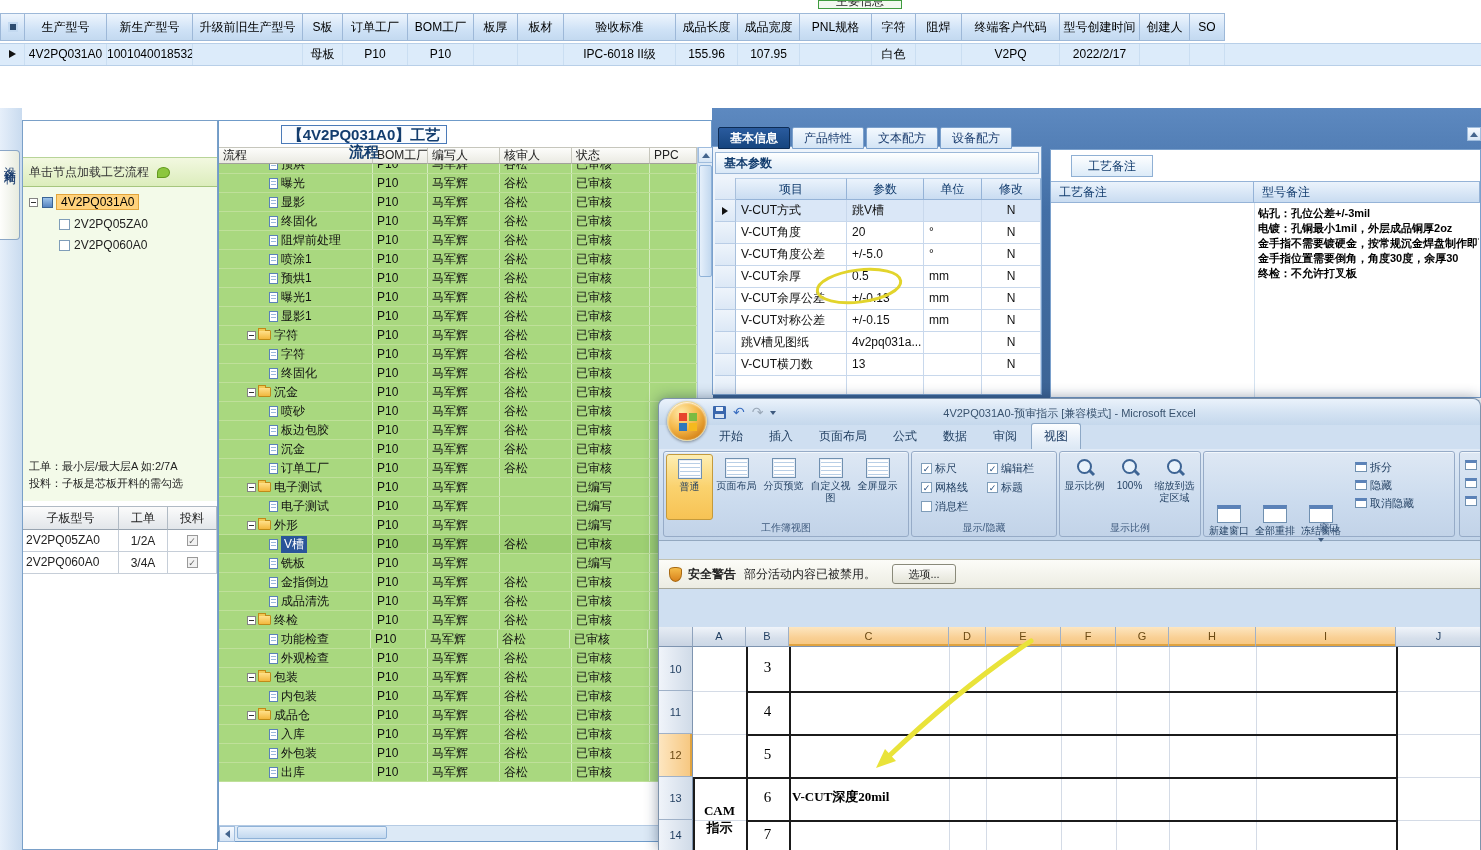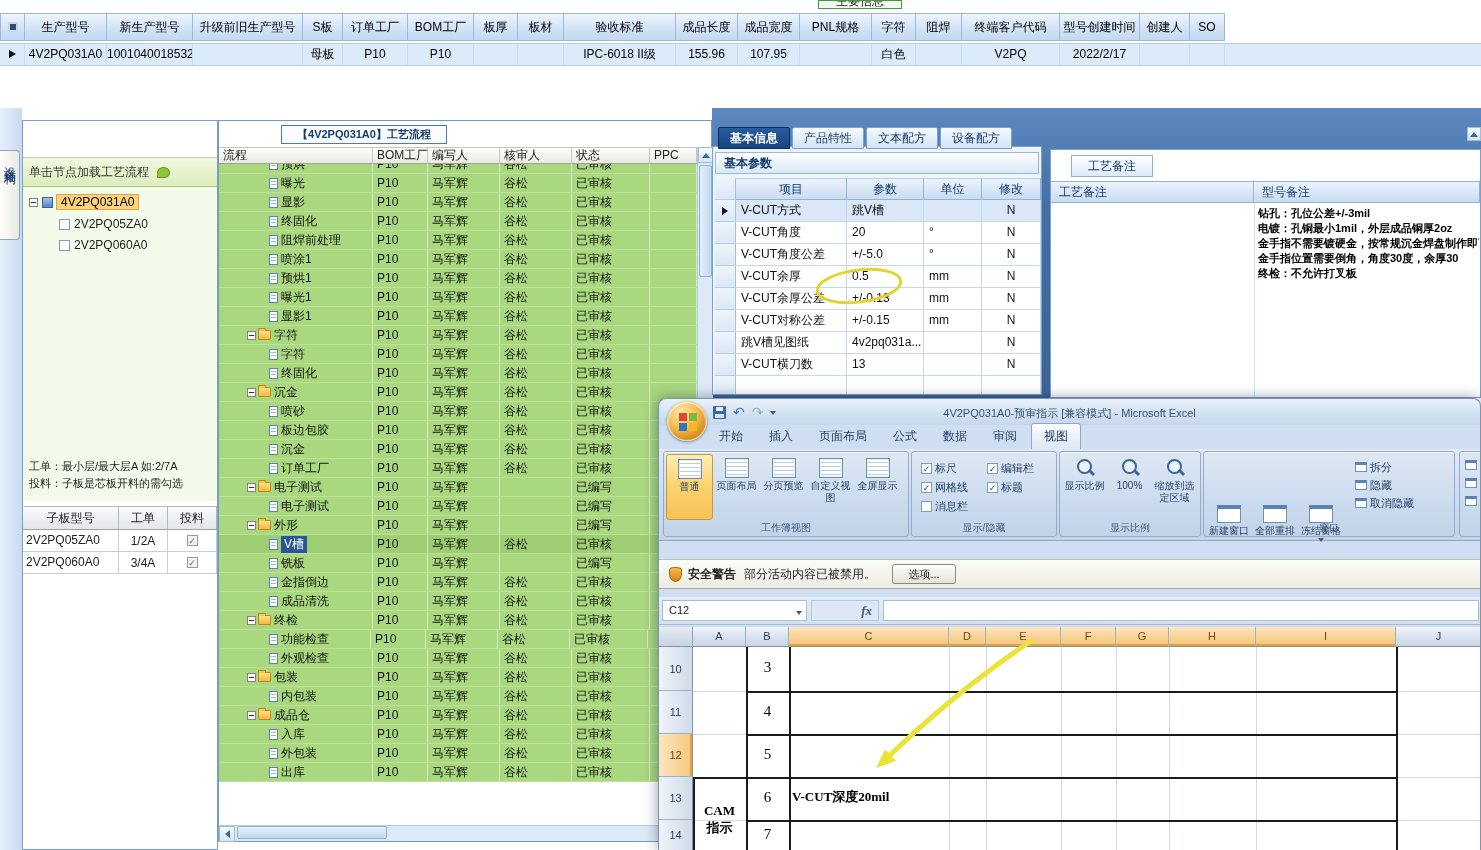--- a/index.html
+++ b/index.html
@@ -59,21 +59,21 @@
   .lth { background:linear-gradient(#fbfbfb,#e2e6ea); border-right:1px solid #b0bac4; border-top:1px solid #b0bac4;
     border-bottom:1px solid #98a4b0; font-size:12px; color:#222; text-align:center; line-height:22px; flex:none; }
   .ltr { display:flex; height:22px; background:#fff; }
   .ltd { border-right:1px solid #c6ced8; border-bottom:1px solid #c6ced8; font-size:12px; color:#222;
     line-height:20px; padding-left:3px; white-space:nowrap; overflow:hidden; flex:none; }
   .ltd.c { display:flex; justify-content:center; align-items:center; padding-left:0; }
 
   
   #proc-panel { position:absolute; left:218px; top:120px; width:494px; height:722px; background:#fff; border:1px solid #6f9bc9; }
   #proc-title { position:absolute; left:62px; top:4px; width:166px; height:19px; background:#fafcff;
-    border:1px solid #4a7ab8; font-size:11px; font-weight:bold; color:#123c6e; text-align:center; line-height:17px; z-index:2; }
+    border:1px solid #4a7ab8; font-size:15px; font-weight:bold; color:#123c6e; text-align:center; line-height:17px; z-index:2; }
   #proc-head { position:absolute; left:0; top:26px; display:flex; height:17px; }
   .ph { background:linear-gradient(#fdfdfb,#eaeae2); border-right:1px solid #c6c6bc; border-top:1px solid #c6c6bc;
     border-bottom:1px solid #a2a29a; font-size:12px; color:#222; padding-left:4px; line-height:15px;
     white-space:nowrap; overflow:hidden; flex:none; }
   #proc-rows { position:absolute; left:0; top:43px; width:478px; height:661px; overflow:hidden; }
   #proc-rows-inner { margin-top:-9px; }
   .prow { display:flex; height:19px; background:#a9d87f; border-bottom:1px solid #bfe09a; }
   .prow-sel { background:#9dcf72; }
   .pc { border-right:1px solid rgba(255,255,255,.5); font-size:12px; color:#111; padding-left:4px;
     white-space:nowrap; overflow:hidden; display:flex; align-items:center; flex:none; }
@@ -1024,30 +1024,20 @@
             </div>
           </div>
         </div>
       </div>
     <div id="xl-sec">
       <span id="shield"></span>
       <b>安全警告</b>
       <span>部分活动内容已被禁用。</span>
       <button id="sec-btn">选项...</button>
     </div>
-    <div id="xl-formula">
-      <div id="name-box">
-        <span>C12</span>
-        <span class="tri-d"></span>
-      </div>
-      <div id="fx-zone">
-        <span id="fx">fx</span>
-      </div>
-      <div id="fx-field"></div>
-    </div>
     <div id="xl-cols">
         <div class="xcorner" style="width: 34px;"></div>
         <div class="xc" style="width: 53px;">A</div>
         <div class="xc" style="width: 43px;">B</div>
         <div class="xc xc-sel" style="width: 160px;">C</div>
         <div class="xc xc-sel" style="width: 37px;">D</div>
         <div class="xc xc-sel" style="width: 75px;">E</div>
         <div class="xc xc-sel" style="width: 55px;">F</div>
         <div class="xc xc-sel" style="width: 53px;">G</div>
         <div class="xc xc-sel" style="width: 87px;">H</div>

